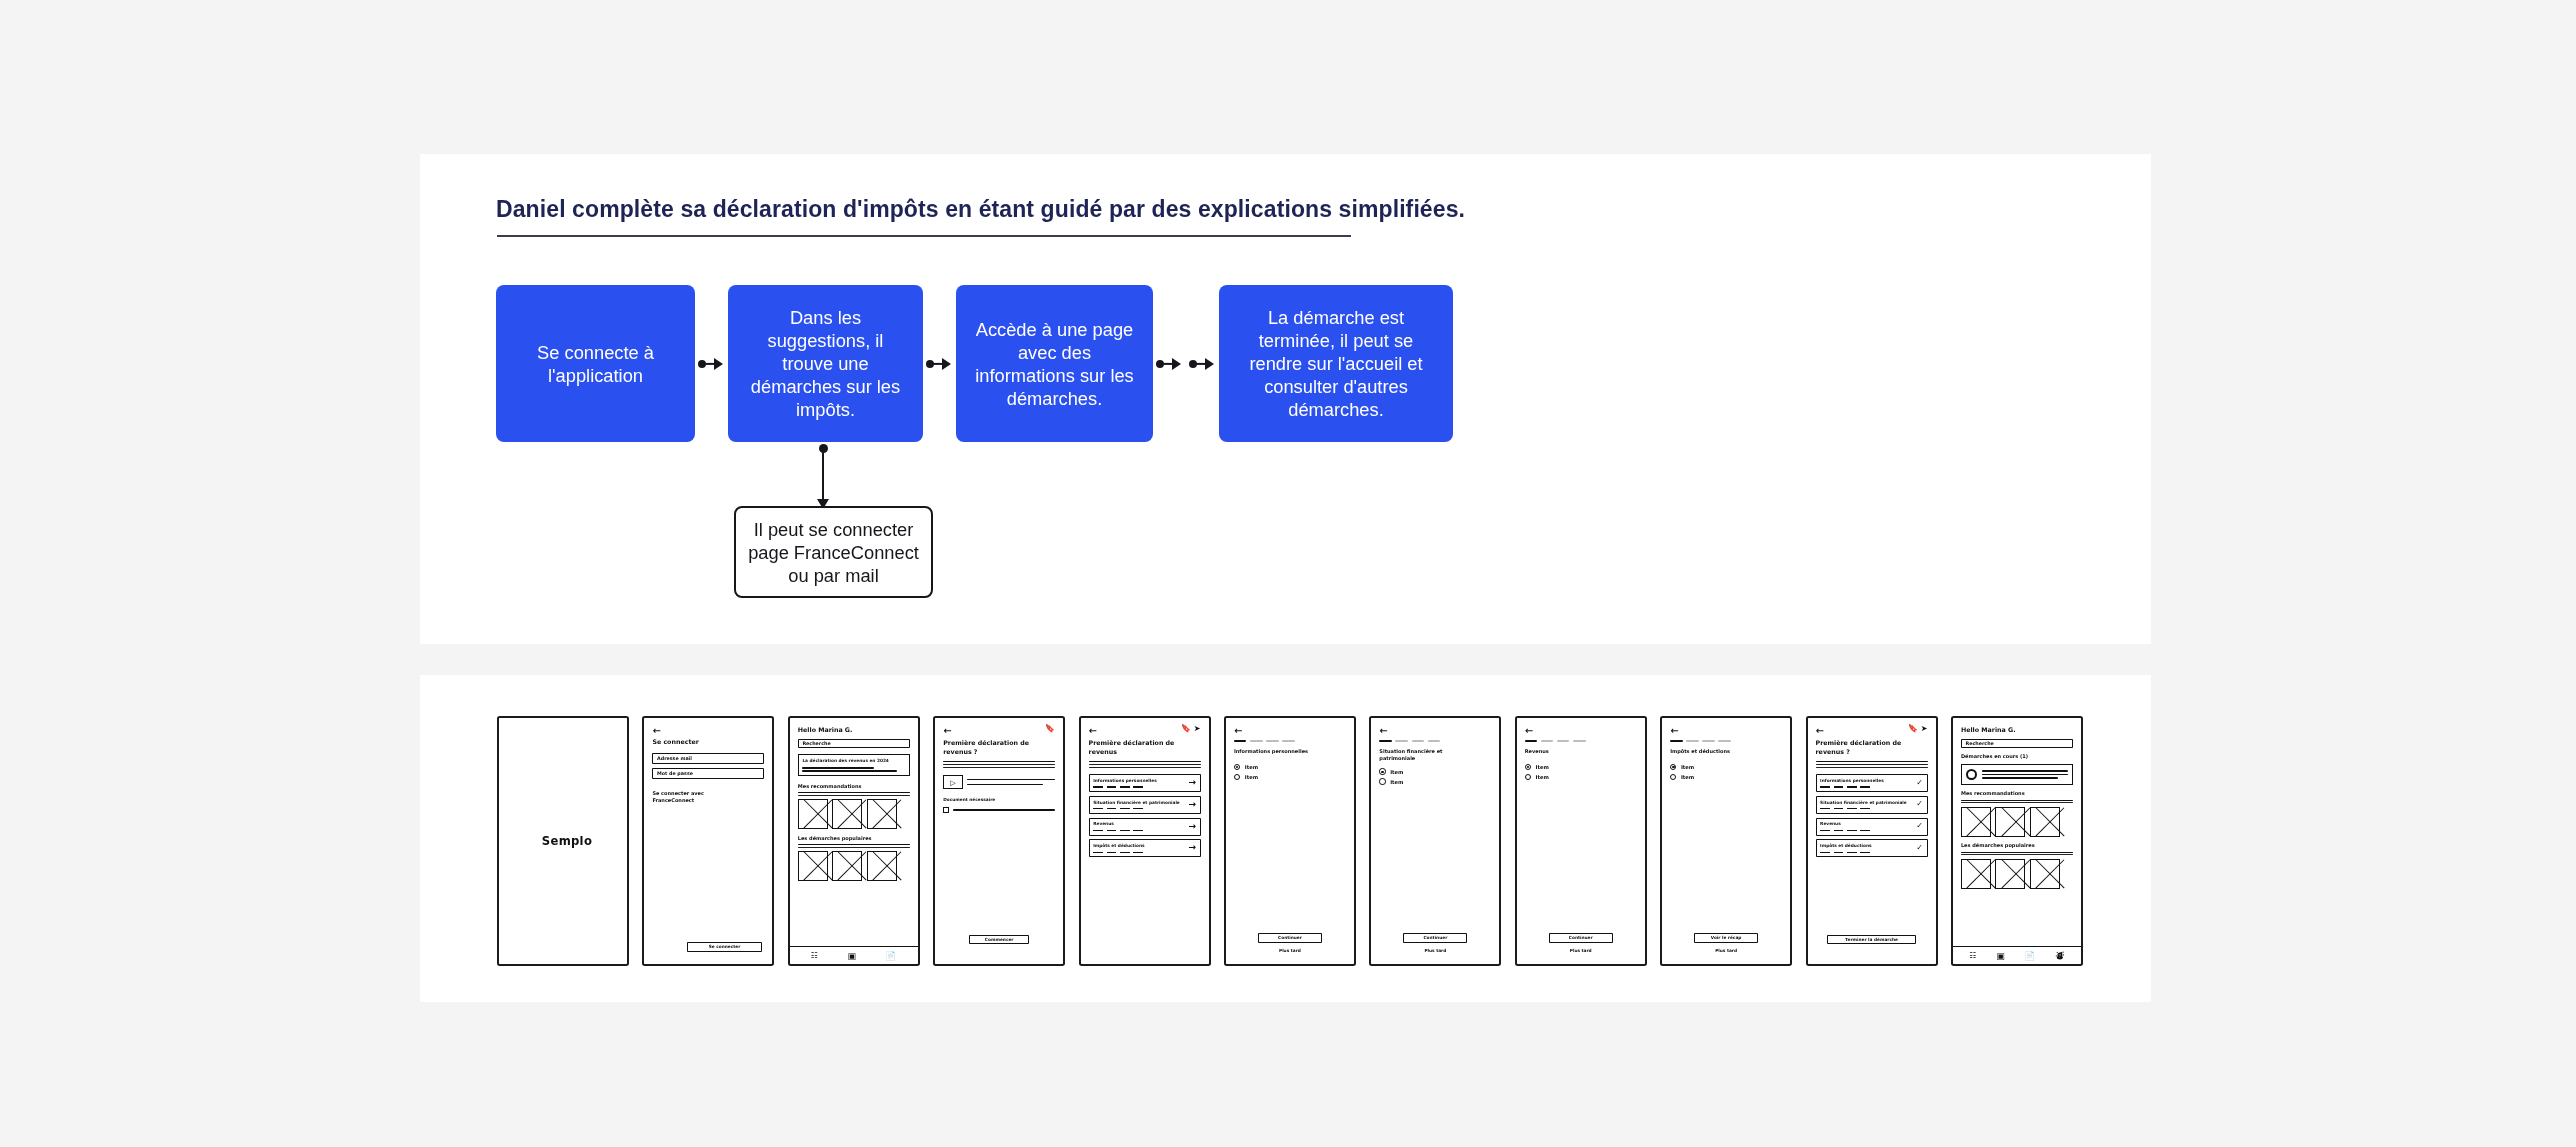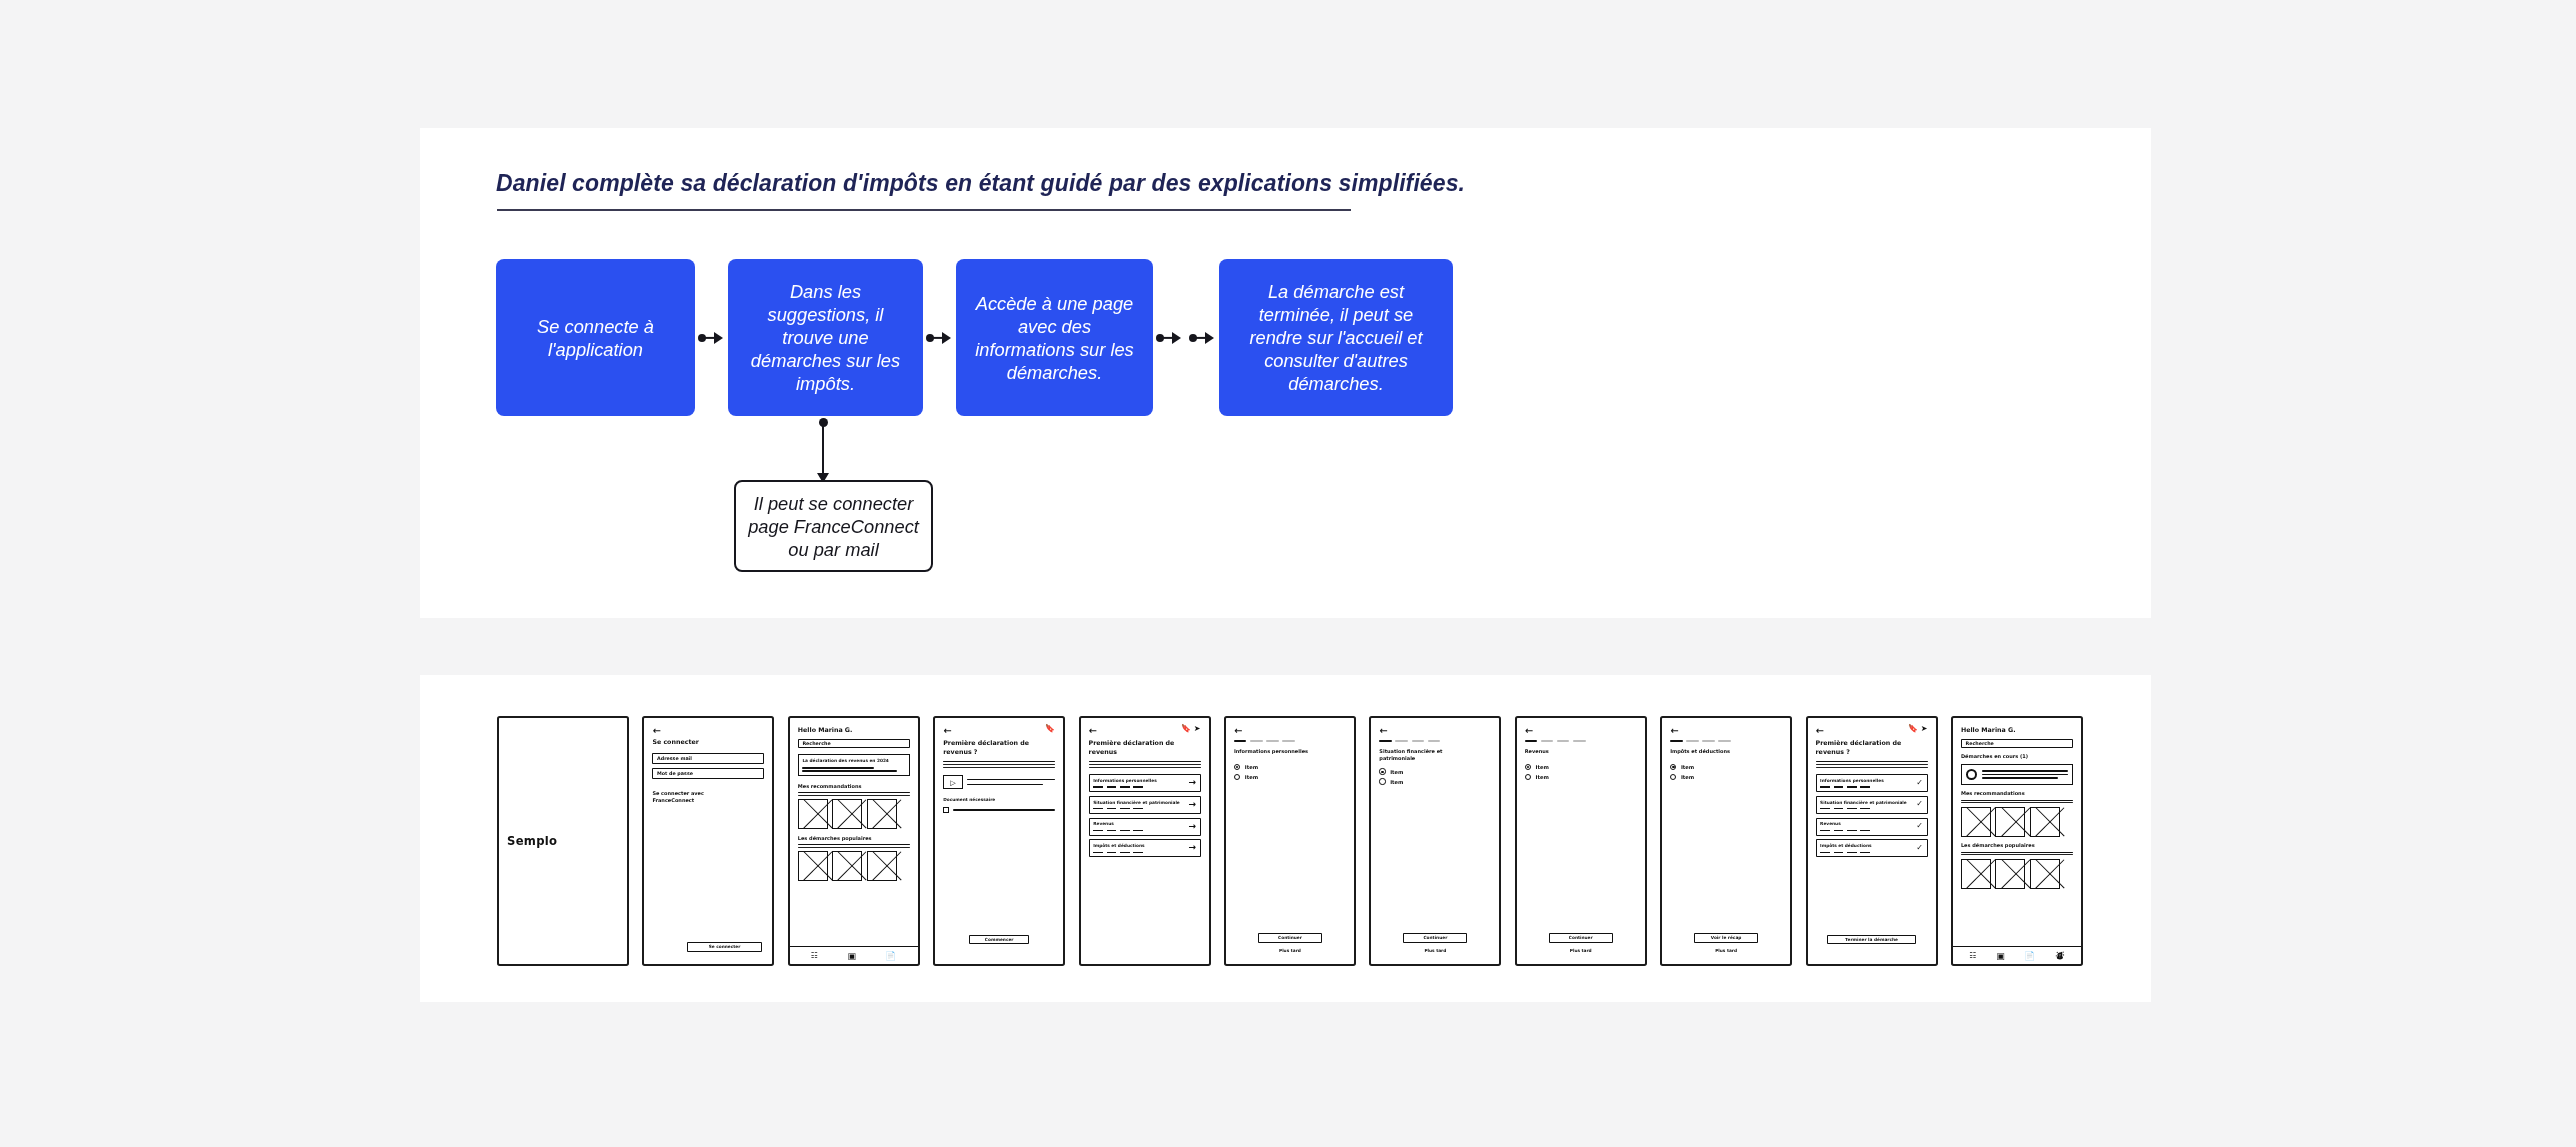--- a/index.html
+++ b/index.html
@@ -10,21 +10,21 @@
     overflow:hidden;
   }
   .page{position:relative;width:2576px;height:1148px;}
 
   
   .panel{
     position:absolute;
     background:#ffffff;
     left:420px;width:1731px;
   }
-  #flow-panel{top:128px;height:490px;font-style:italic;}
+  #flow-panel{top:154px;height:490px;}
   #wire-panel{top:675px;height:327px;}
 
   
   .flow-title{
     position:absolute;left:76px;top:42px;
     font-size:23px;font-weight:700;color:#1f2456;
     letter-spacing:0.1px;white-space:nowrap;
   }
   .flow-rule{
     position:absolute;left:77px;top:81px;width:854px;height:1.8px;
@@ -130,21 +130,21 @@
   }
   .radio.on:after{
     content:"";position:absolute;left:1.1px;top:1.1px;width:2.3px;height:2.3px;
     background:#111;border-radius:50%;
   }
   .radioline{display:flex;align-items:center;gap:4.5px;margin-top:3.6px;font-size:5.2px;font-weight:700;}
   .steps{display:flex;gap:3.6px;margin-top:4.5px;align-items:center;}
   .steps i{display:block;height:1.8px;width:12.5px;background:#bdbdbd;border-radius:0.9px;}
   .steps i.active{background:#111;height:2.1px;}
   .cb{width:5.4px;height:5.4px;border:1.2px solid #111;box-sizing:border-box;flex:0 0 5.4px;}
-  .centertext{position:absolute;left:0;right:0;top:50%;transform:translateY(-50%);margin-left:8px;}
+  .centertext{position:absolute;left:0;right:0;top:50%;transform:translateY(-50%);text-align:center;margin-left:8px;}
   .logo{font-size:11.6px;font-weight:700;letter-spacing:0.3px;}
   .hdricons{position:absolute;right:8px;top:7.2px;display:flex;gap:2.7px;font-size:8px;line-height:8px;}
   .progress-circle{
     width:11.6px;height:11.6px;border-radius:50%;border:2.7px solid #111;box-sizing:border-box;flex:0 0 11.6px;
   }
   .playcard{
     width:19.7px;height:14.3px;border:1.5px solid #111;display:flex;align-items:center;justify-content:center;
     font-size:7.2px;font-weight:700;flex:0 0 19.7px;box-sizing:border-box;
   }
 </style>

